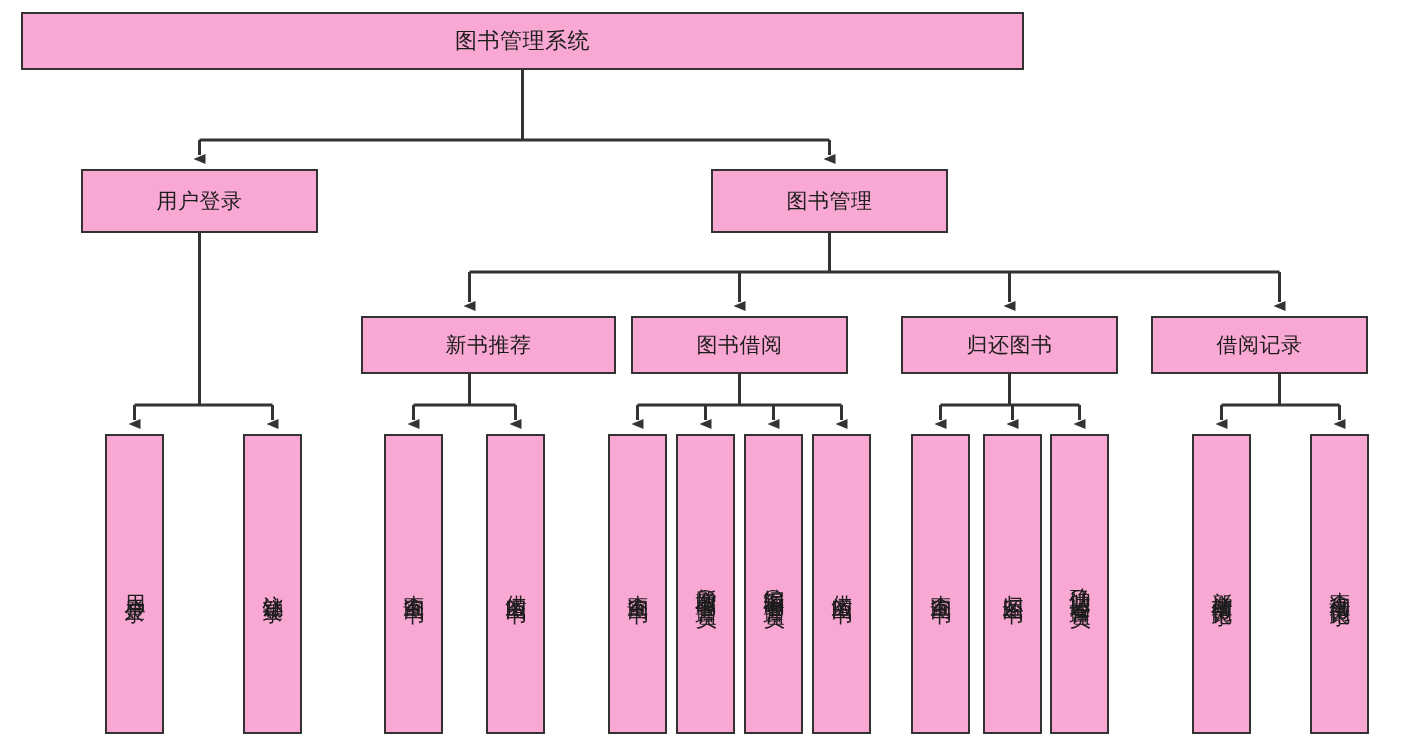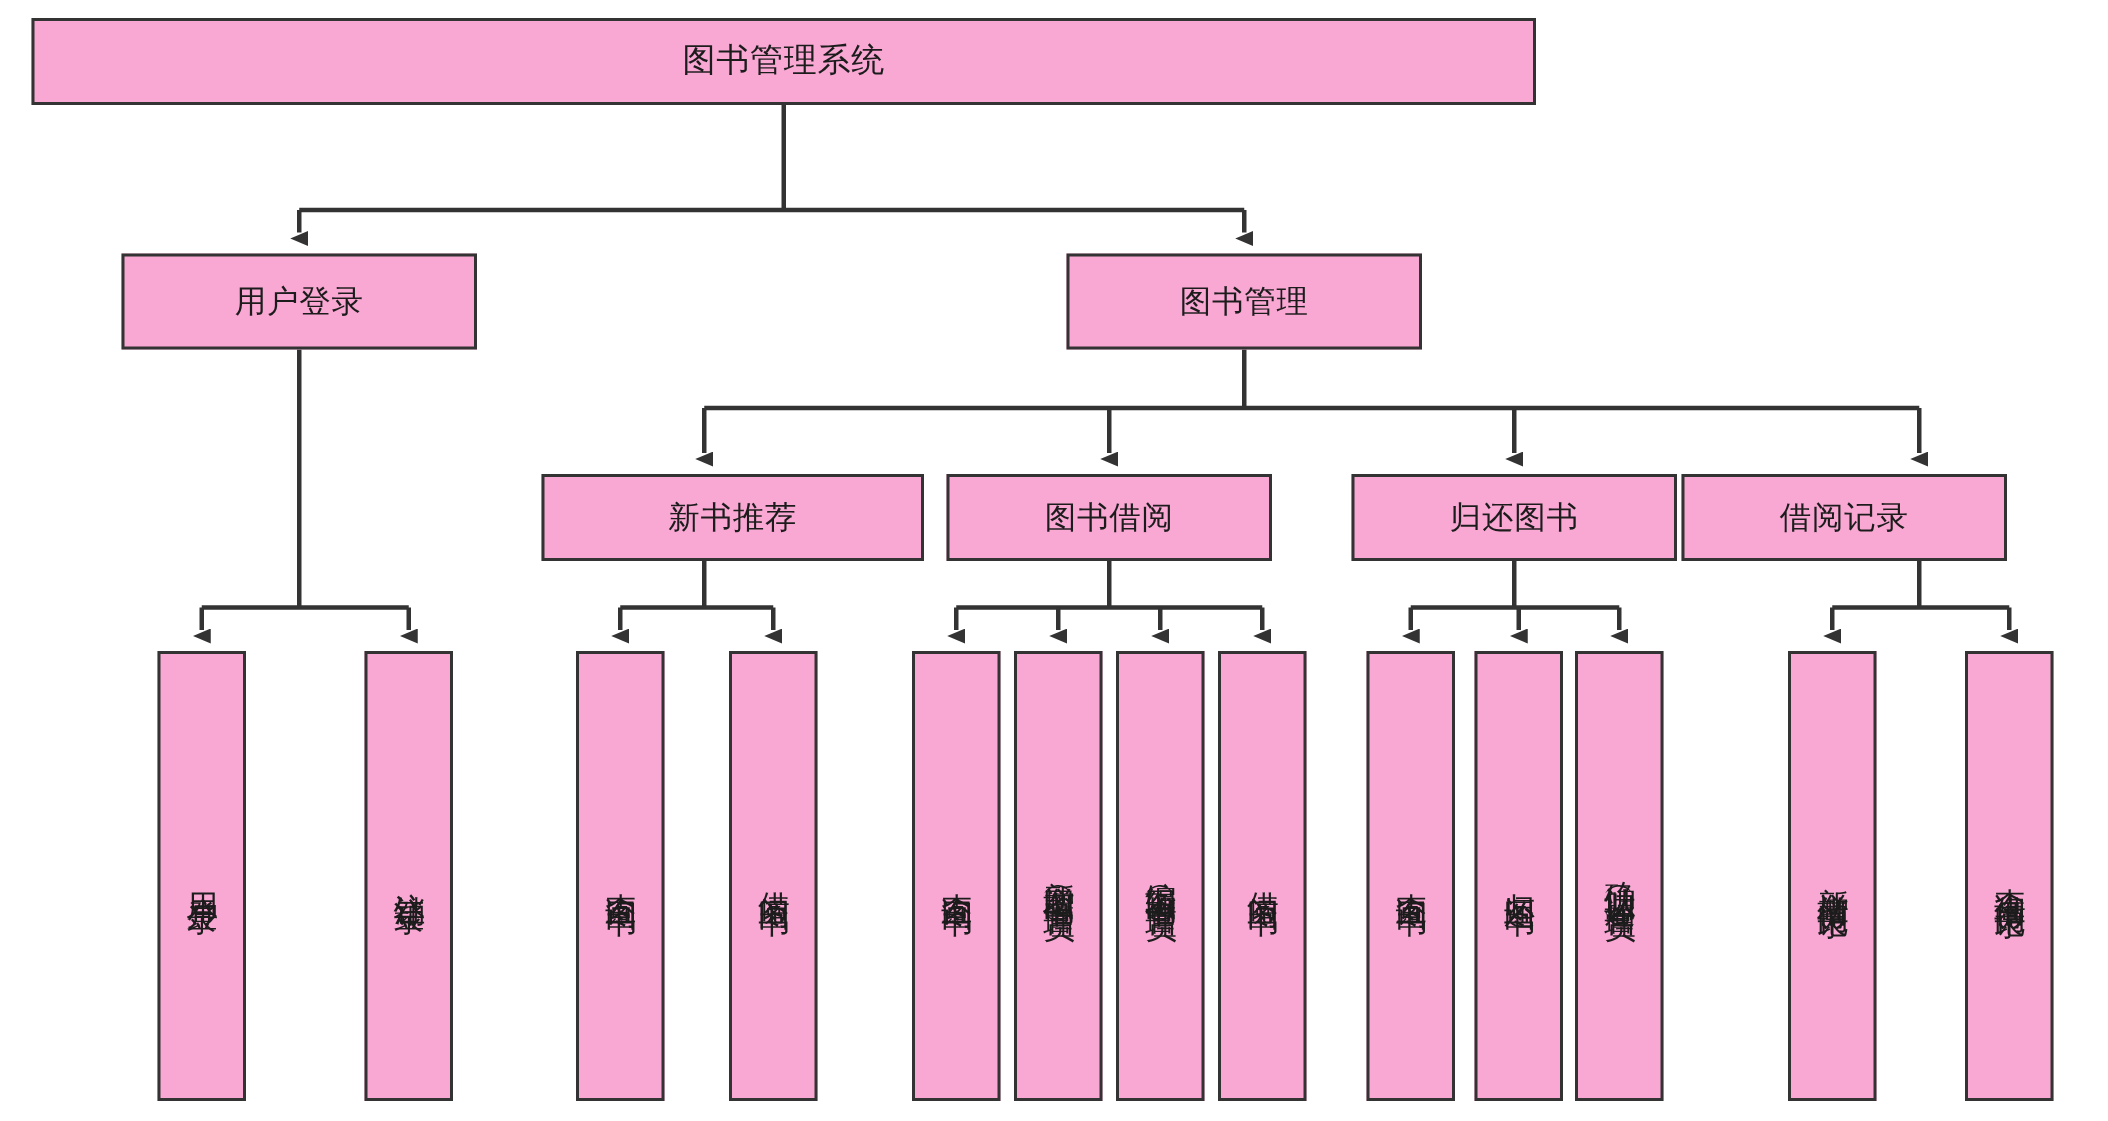--- a/index.html
+++ b/index.html
@@ -136,21 +136,21 @@
 
   <div class="node horiz" style="left: 361px; top: 316px; width: 255px; height: 58px;">
     <span class="label">新书推荐</span>
   </div>
   <div class="node horiz" style="left: 631px; top: 316px; width: 217px; height: 58px;">
     <span class="label">图书借阅</span>
   </div>
   <div class="node horiz" style="left: 901px; top: 316px; width: 217px; height: 58px;">
     <span class="label">归还图书</span>
   </div>
-  <div class="node horiz" style="left: 1121px; top: 316px; width: 217px; height: 58px;">
+  <div class="node horiz" style="left: 1151px; top: 316px; width: 217px; height: 58px;">
     <span class="label">借阅记录</span>
   </div>
 
   <div class="node vert" style="left: 105px; top: 434px; width: 59px; height: 300px;">
     <span class="label">用户登录</span>
   </div>
   <div class="node vert" style="left: 243px; top: 434px; width: 59px; height: 300px;">
     <span class="label">注销登录</span>
   </div>
 

